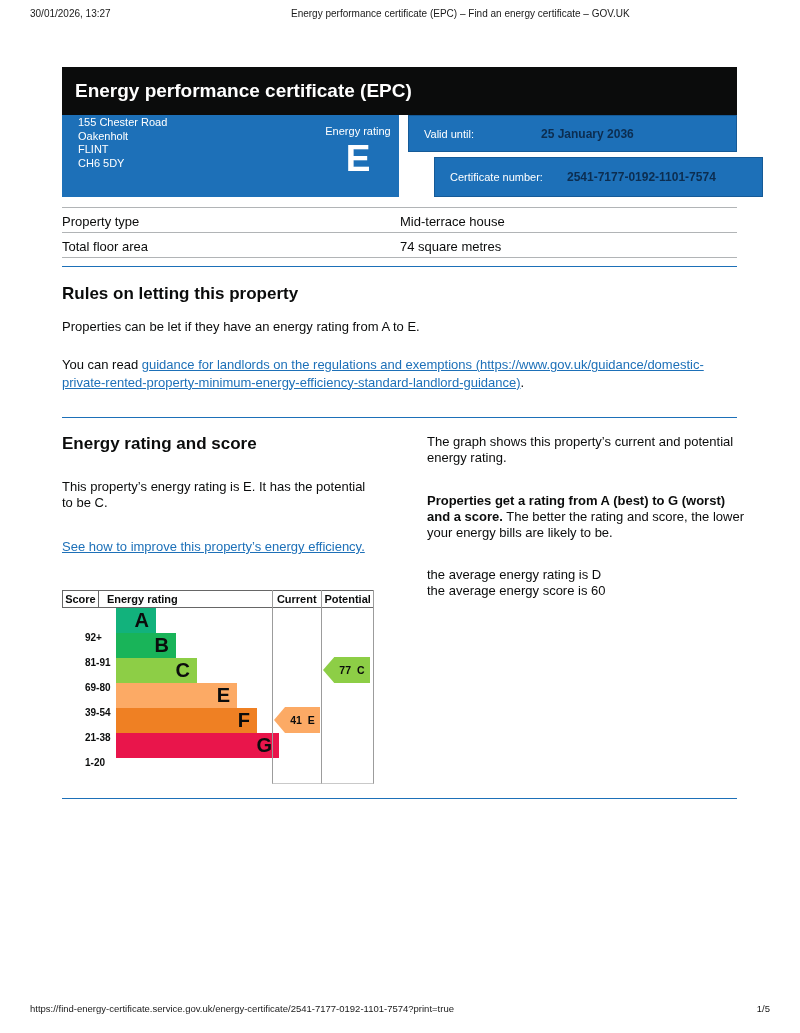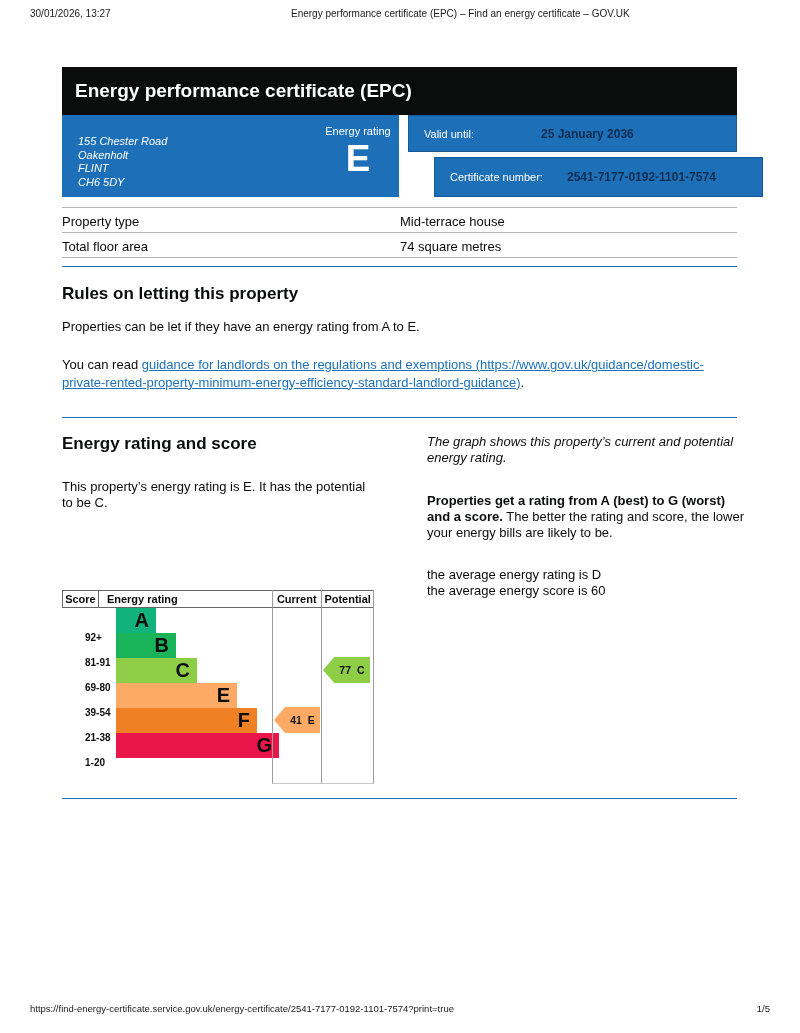--- a/index.html
+++ b/index.html
@@ -16,22 +16,22 @@
 
   
   .banner {
     left:62px; top:67px; width:675px; height:48px;
     background:#0b0c0c; color:#fff; display:flex; align-items:center;
     padding-left:13px; font-size:19px; font-weight:bold;
   }
 
   
   .blue-box { background:#1d70b8; color:#fff; }
-  .addr-box { left:62px; top:115px; width:288px; height:82px; padding:20px 0 0 16px;
-              font-size:11px; line-height:13.5px;font-style:italic; }
+  .addr-box { left:62px; top:115px; width:288px; height:82px; padding:1px 0 0 16px;
+              font-size:11px; line-height:13.5px; }
   .rating-box { left:317px; top:115px; width:82px; height:82px; text-align:center; }
   .rating-box .lbl { font-size:11px; margin-top:10px; }
   .rating-box .big { font-size:37px; font-weight:bold; line-height:44px; }
   .vu-box  { left:408px; top:115px; width:329px; height:37px; border:1px solid rgba(8,48,88,.35); }
   .cn-box  { left:408px; top:157px; width:329px; height:40px; border:1px solid rgba(8,48,88,.35);margin-left:26px; }
   .kv { display:flex; align-items:center; height:100%; font-size:11px; }
   .kv .k { margin-left:15px; width:117px; }
   .kv .v { font-size:12px; font-weight:bold; color:#0c2d50; }
 
   
@@ -48,21 +48,21 @@
   a.gov-link { color:#1d70b8; text-decoration:underline; cursor:pointer; }
 
   .rules-head { left:62px; top:284px; }
   .rules-p1 { left:62px; top:319px; width:676px; }
   .rules-p2 { left:62px; top:356px; width:676px; line-height:17.5px; }
 
   .col-left  { left:62px;  top:434px; width:314px; }
   .col-right { left:427px; top:434px; width:318px; }
   .col-left h2 { margin-bottom:25px; }
   .col-left .p1 { margin-bottom:28px; }
-  .col-right .p1 { margin-bottom:27px;font-style:italic; }
+  .col-right .p1 { margin-bottom:27px; }
   .col-right .p2 { margin-bottom:26px; }
   .col-right .p3 { margin-bottom:17px; }
 
   
   .chart { left:62px; top:590px; width:312px; height:194px; font-weight:bold; }
   .chart-header { display:flex; height:18px; font-size:11px;
     border-top:1px solid #666; border-bottom:1px solid #666; border-left:1px solid #666; }
   .chart-header > div { display:flex; align-items:center; }
   .h-score { width:36px; justify-content:center; border-right:1px solid #666; }
   .h-rating { width:174px; padding-left:8px; }
@@ -131,20 +131,23 @@
 
 <h2 class="abs sec rules-head">Rules on letting this property</h2>
 <div class="abs body-txt rules-p1">Properties can be let if they have an energy rating from A to E.</div>
 <div class="abs body-txt rules-p2"><span>You can read </span><a class="gov-link">guidance for landlords on the regulations and exemptions (https://www.gov.uk/guidance/domestic-private-rented-property-minimum-energy-efficiency-standard-landlord-guidance)</a><span>.</span></div>
 
 <div class="abs blue-hr" style="top:417px;"></div>
 
 <div class="abs col-left">
   <h2 class="sec">Energy rating and score</h2>
   <div class="body-txt p1">This property’s energy rating is E. It has the potential to be C.</div>
+  <div class="body-txt">
+    <a class="gov-link">See how to improve this property’s energy efficiency.</a>
+  </div>
 </div>
 
 <div class="abs col-right body-txt">
   <div class="p1">The graph shows this property’s current and potential energy rating.</div>
   <div class="p2"><b>Properties get a rating from A (best) to G (worst) and a score.</b><span> The better the rating and score, the lower your energy bills are likely to be.</span></div>
   <div>the average energy rating is D</div>
   <div>the average energy score is 60</div>
 </div>
 
 <div class="abs chart">

